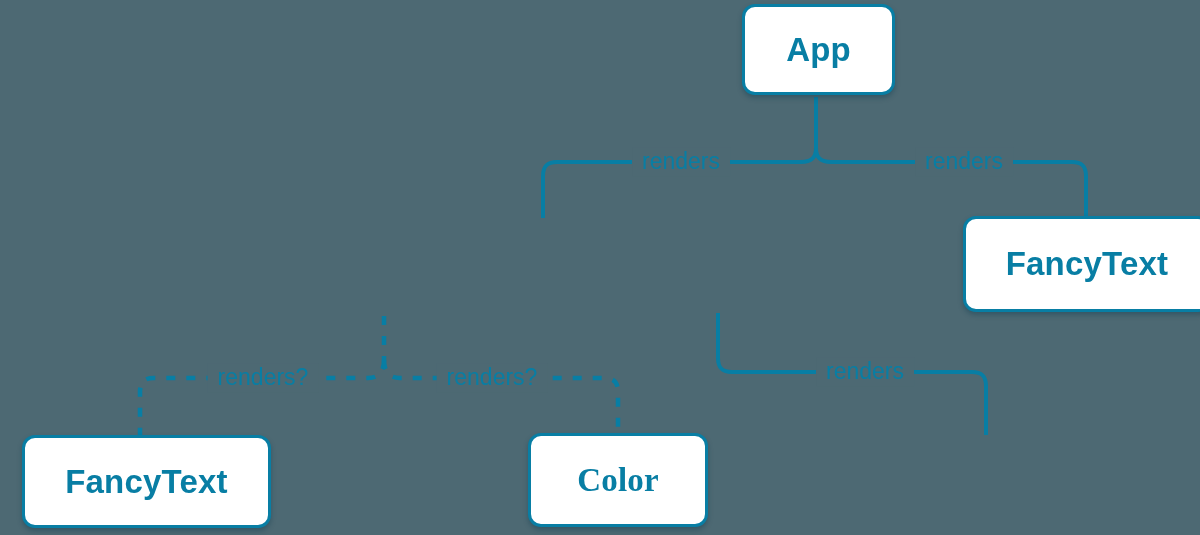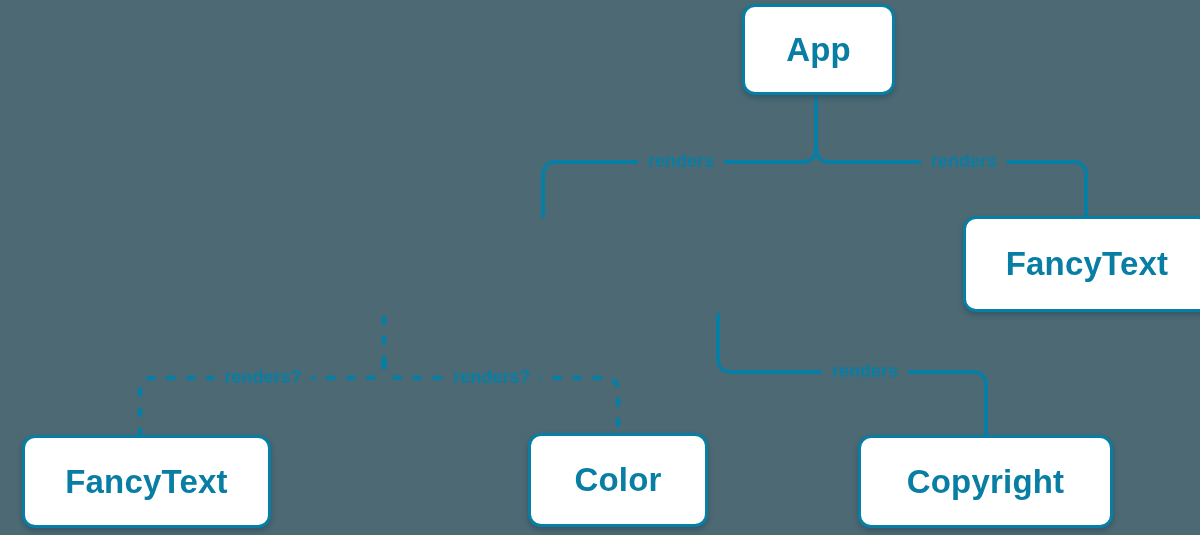--- a/index.html
+++ b/index.html
@@ -53,30 +53,30 @@
     color: var(--accent);
     font-weight: 700;
     font-size: 33px;
     letter-spacing: 0.2px;
     white-space: nowrap;
   }
   .node-app                   { left: 724px; top: 4px;   width: 153px; height: 91px; }
   .node-inspiration-generator { left: 320px; top: 218px; width: 441px; height: 95px; }
   .node-fancy-text-top        { left: 945px; top: 216px; width: 248px; height: 96px; }
   .node-fancy-text-bottom     { left: 4px;   top: 435px; width: 249px; height: 93px; }
-  .node-color                 { left: 510px; top: 433px; width: 180px; height: 94px; }
+  .node-color                 { left: 510px; top: 433px; width: 180px; height: 94px; font-family: Liberation Serif, serif; }
   .node-copyright             { left: 840px; top: 435px; width: 255px; height: 93px; }
 
   .edge-label {
     position: absolute;
     transform: translate(-50%, -50%);
     background: var(--bg);
     color: var(--accent);
-    font-weight: 700;
-    font-size: 18px;
+    font-weight: 400;
+    font-size: 23px;
     line-height: 1.1;
     padding: 2px 10px;
     white-space: nowrap;
   }
   .edge-label-1 { left: 663px; top: 162px; }
   .edge-label-2 { left: 946px; top: 162px; }
   .edge-label-3 { left: 245px; top: 378px; }
   .edge-label-4 { left: 474px; top: 378px; }
   .edge-label-5 { left: 847px; top: 372px; }
 </style>
@@ -112,23 +112,20 @@
   </div>
 
   <div class="node node-fancy-text-bottom">
     <span class="node-label">FancyText</span>
   </div>
 
   <div class="node node-color">
     <span class="node-label">Color</span>
   </div>
 
-  <div class="node node-copyright">
-    <span class="node-label">Copyright</span>
-  </div>
 
   <span class="edge-label edge-label-1">renders</span>
   <span class="edge-label edge-label-2">renders</span>
   <span class="edge-label edge-label-3">renders?</span>
   <span class="edge-label edge-label-4">renders?</span>
   <span class="edge-label edge-label-5">renders</span>
 
 </div>
 
 </body></html>

